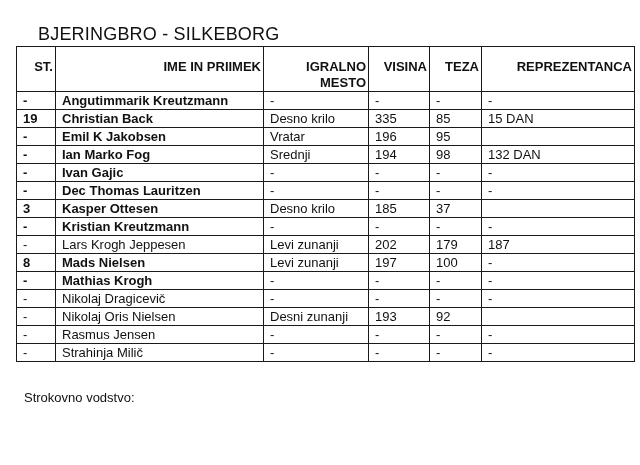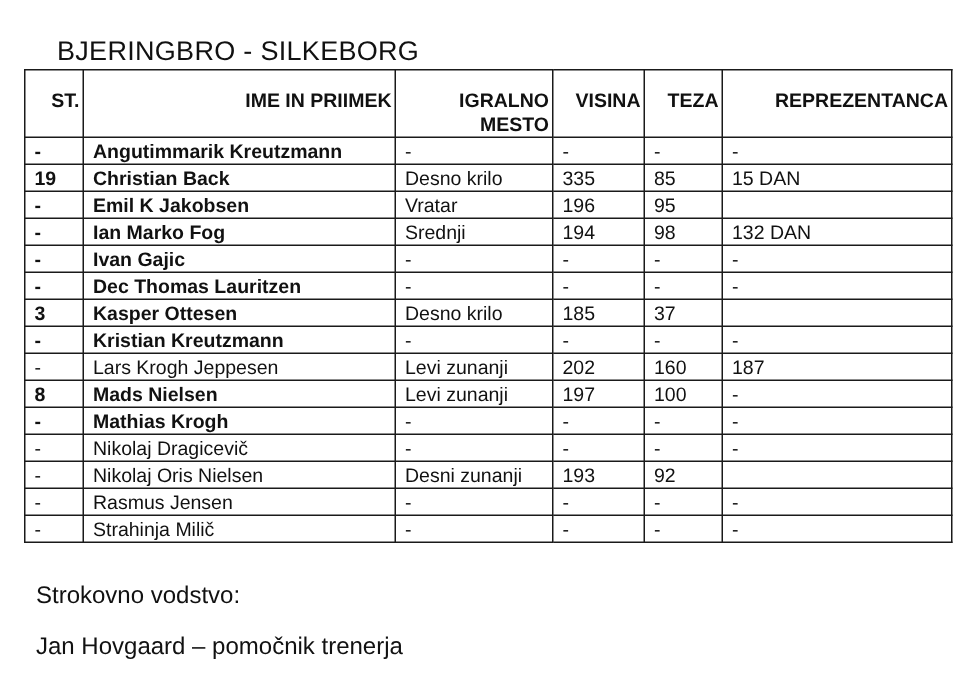--- a/index.html
+++ b/index.html
@@ -60,21 +60,21 @@
     line-height: 16px;
     padding-top: 1px;
     font-weight: normal;
   }
   table.roster td.b {
     font-weight: bold;
   }
   .footer-block {
     position: absolute;
     left: 24px;
-    font-size: 16px;
+    font-size: 13px;
     line-height: 17px;
   }
   .footer-block p {
     margin: 0;
   }
   #staff-heading-block { top: 389px; }
   #staff-names-block { top: 423px; }
 </style>
 </head>
 <body>
@@ -163,21 +163,21 @@
         <td>-</td>
         <td>-</td>
         <td>-</td>
         <td>-</td>
       </tr>
       <tr>
         <td>-</td>
         <td>Lars Krogh Jeppesen</td>
         <td>Levi zunanji</td>
         <td>202</td>
-        <td>160</td>
+        <td>179</td>
         <td>187</td>
       </tr>
       <tr>
         <td class="b">8</td>
         <td class="b">Mads Nielsen</td>
         <td>Levi zunanji</td>
         <td>197</td>
         <td>100</td>
         <td>-</td>
       </tr>
@@ -222,14 +222,13 @@
         <td>-</td>
       </tr>
     </tbody>
 </table>
 
 <div class="footer-block" id="staff-heading-block">
   <p>Strokovno vodstvo:</p>
 </div>
 
 <div class="footer-block" id="staff-names-block">
-  <p>Jan Hovgaard – pomočnik trenerja</p>
 </div>
 
 </body></html>

